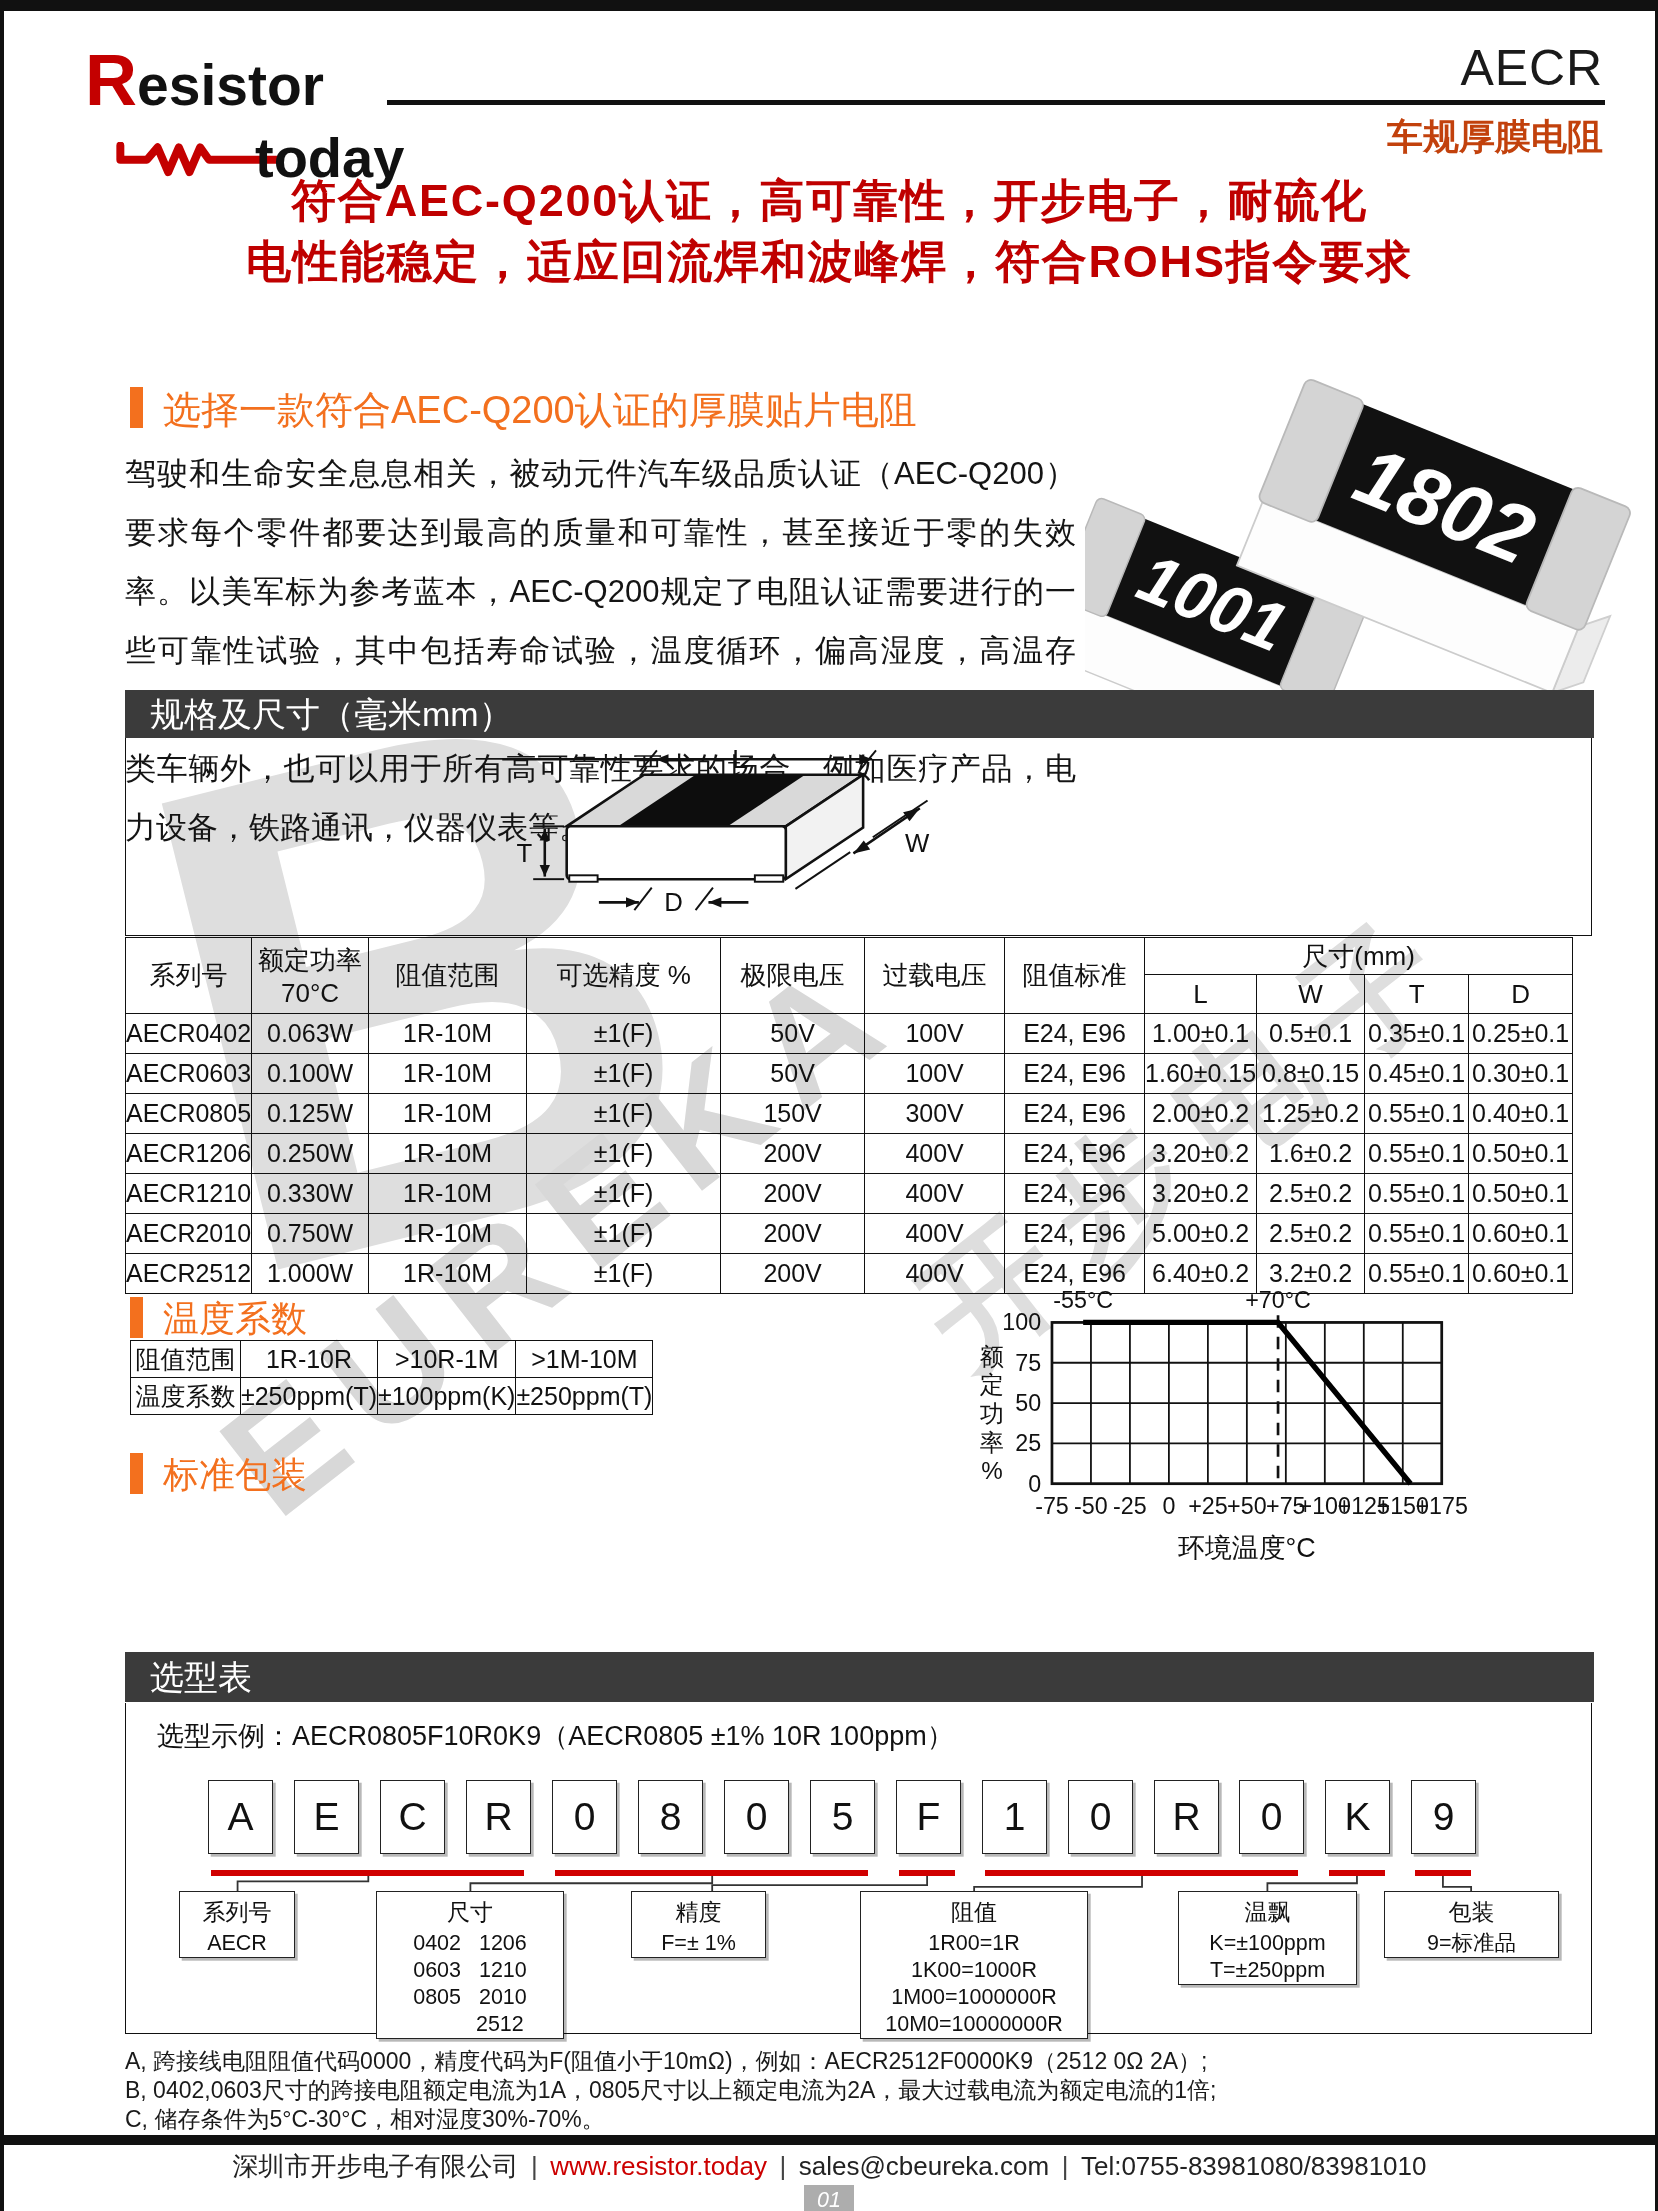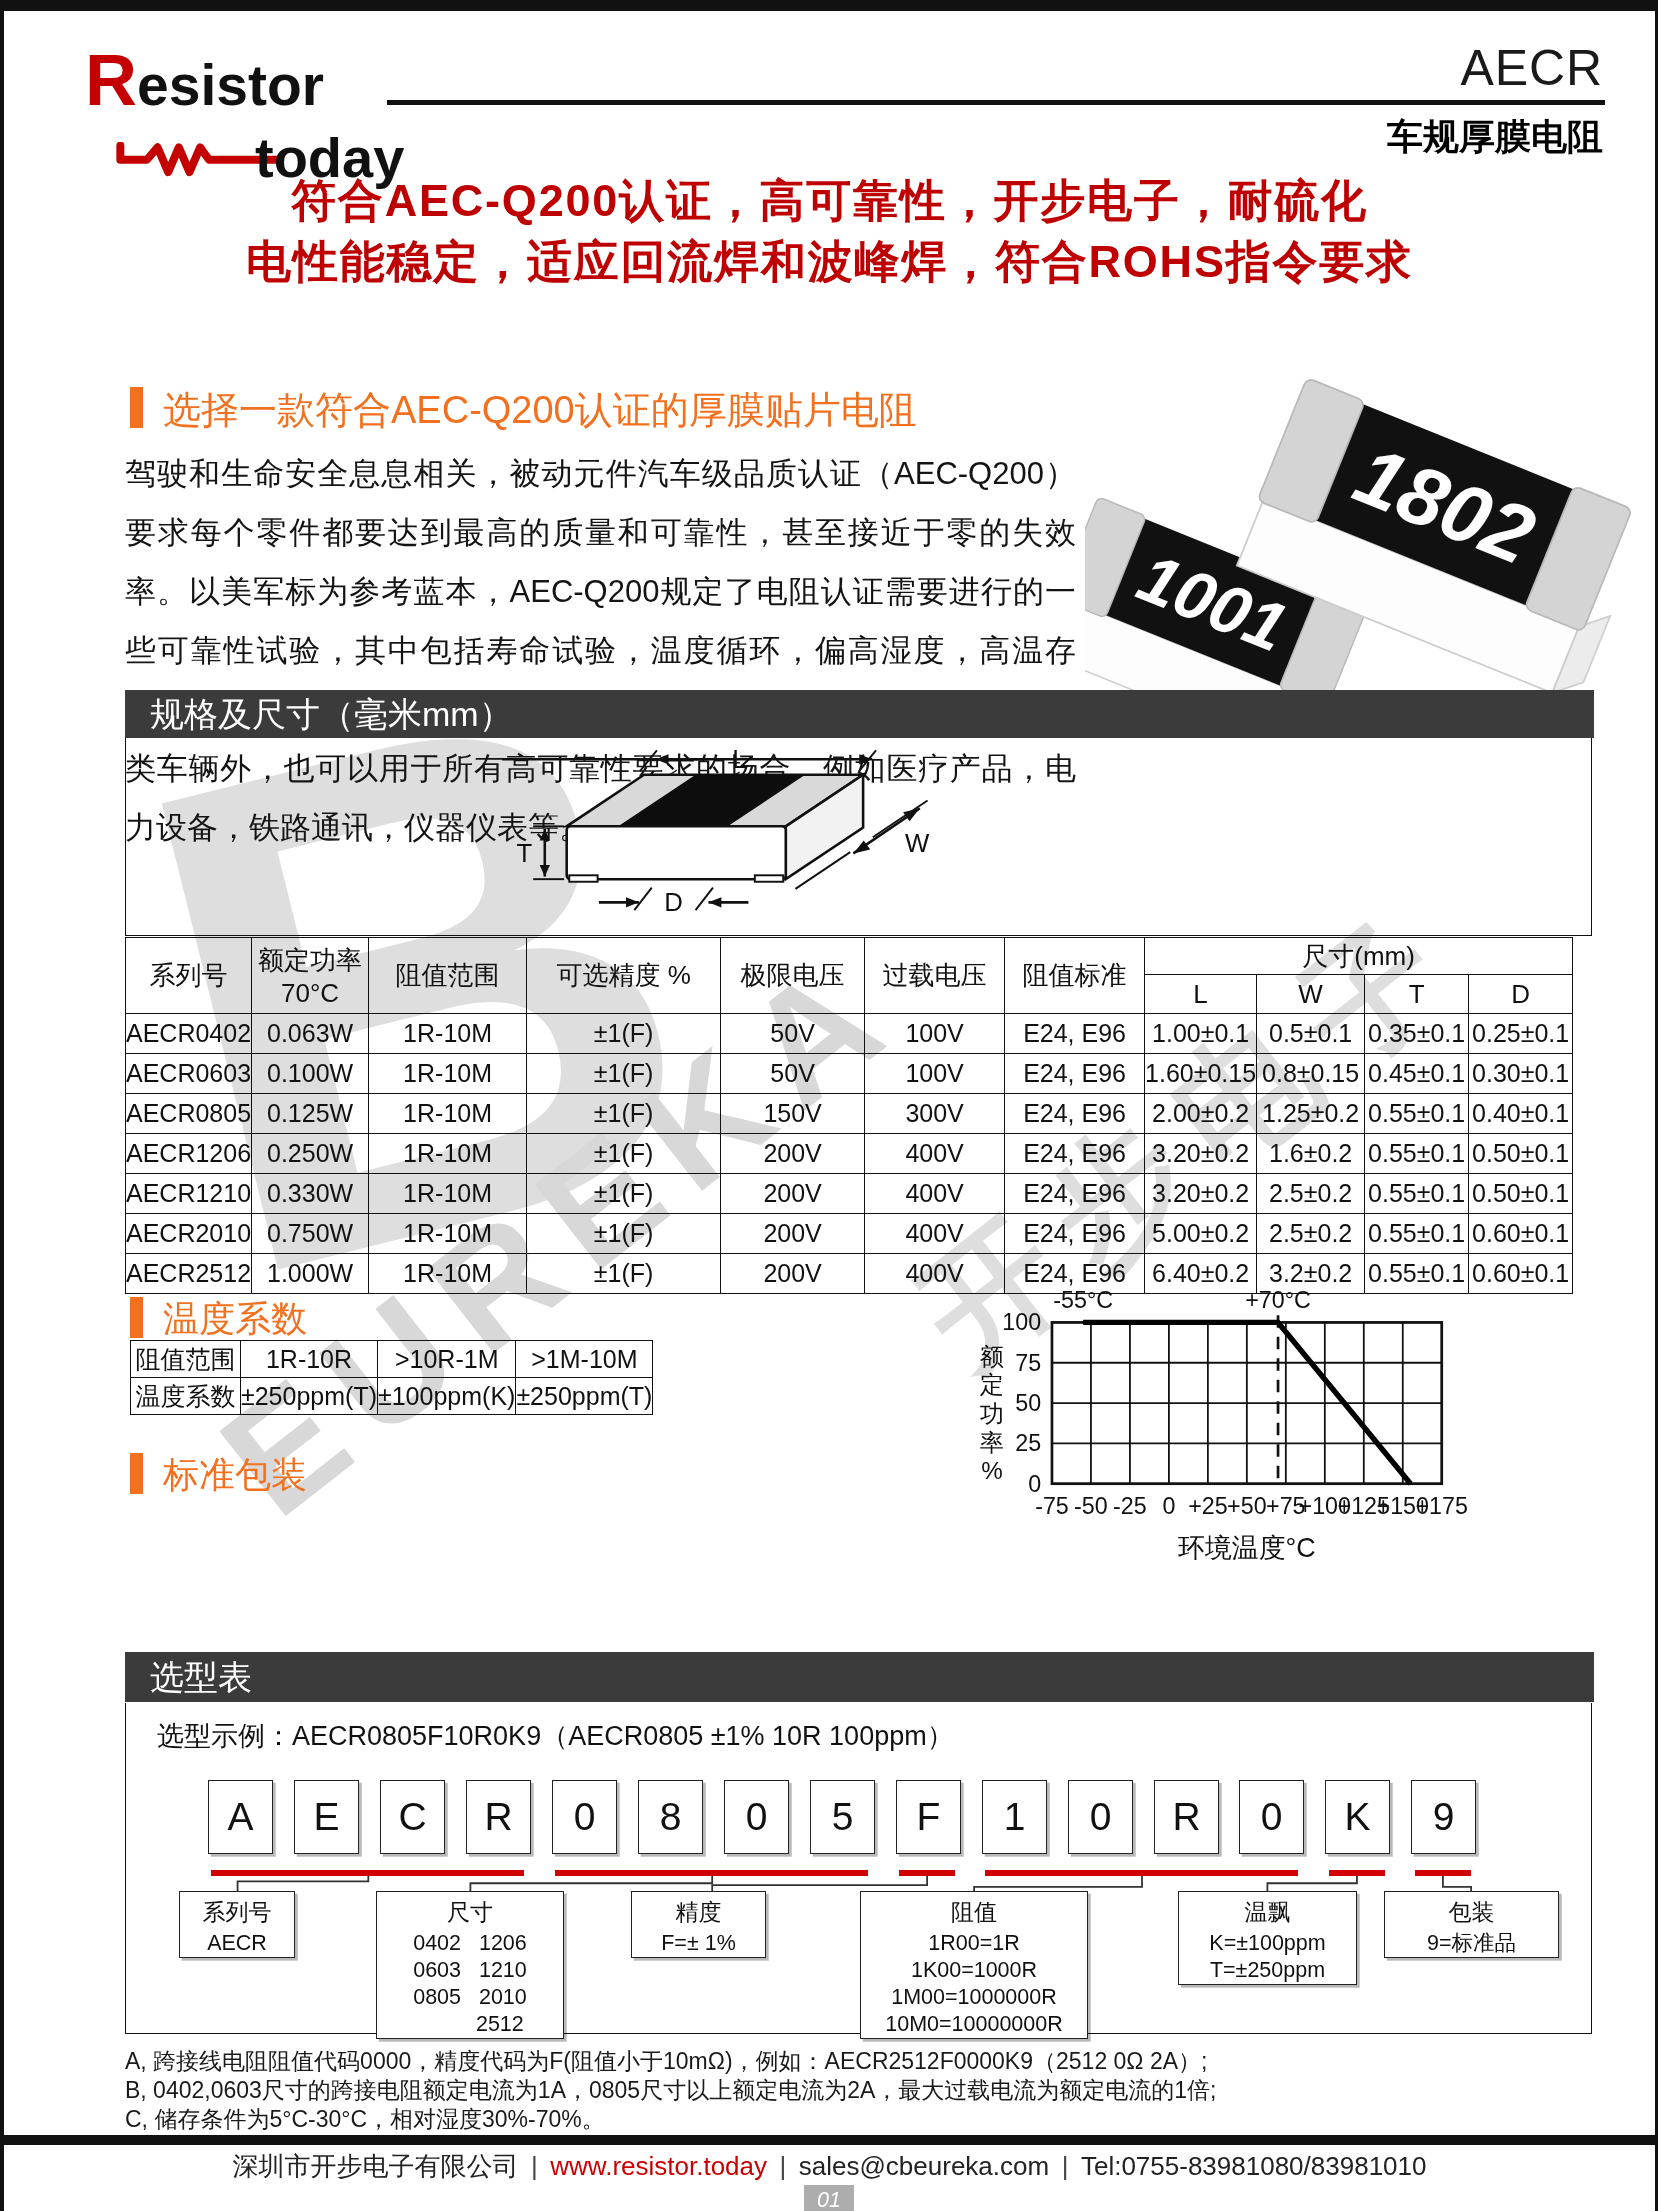--- a/index.html
+++ b/index.html
@@ -8,21 +8,21 @@
   .edge{position:absolute;background:#111;}
   .abs{position:absolute;}
 
   
   .logo-line1{position:absolute;left:85px;top:52px;font-weight:bold;font-size:57px;letter-spacing:0;color:#111;white-space:nowrap;}
   .logo-line1 .r-red{color:#c40000;font-size:72px;line-height:54px;}
   .logo-line2{position:absolute;left:255px;top:125px;font-weight:bold;font-size:56px;color:#111;}
   .logo-zigzag{position:absolute;left:116px;top:142px;}
   .hdr-rule{position:absolute;left:387px;top:100px;width:1218px;height:5.4px;background:#111;}
   .hdr-series{position:absolute;right:56px;top:39px;font-size:50px;color:#1a1a1a;letter-spacing:0.9px;}
-  .hdr-category{position:absolute;right:56px;top:113px;font-size:36px;font-weight:bold;color:#000000;}
+  .hdr-category{position:absolute;right:56px;top:113px;font-size:36px;font-weight:bold;color:#c2410c;}
 
   
   .hero{position:absolute;left:0;top:170px;width:100%;text-align:center;color:#bf0000;
         font-weight:bold;font-size:45px;line-height:61px;letter-spacing:1.8px;}
 
   
   .sec-title{position:absolute;font-size:38px;color:#f3701e;white-space:nowrap;}
   .sec-bar{position:absolute;width:13.4px;height:41px;background:#f3701e;}
   .intro-body{position:absolute;left:125px;top:444px;width:951px;font-size:31px;line-height:59px;
               text-align:justify;color:#141414;}

